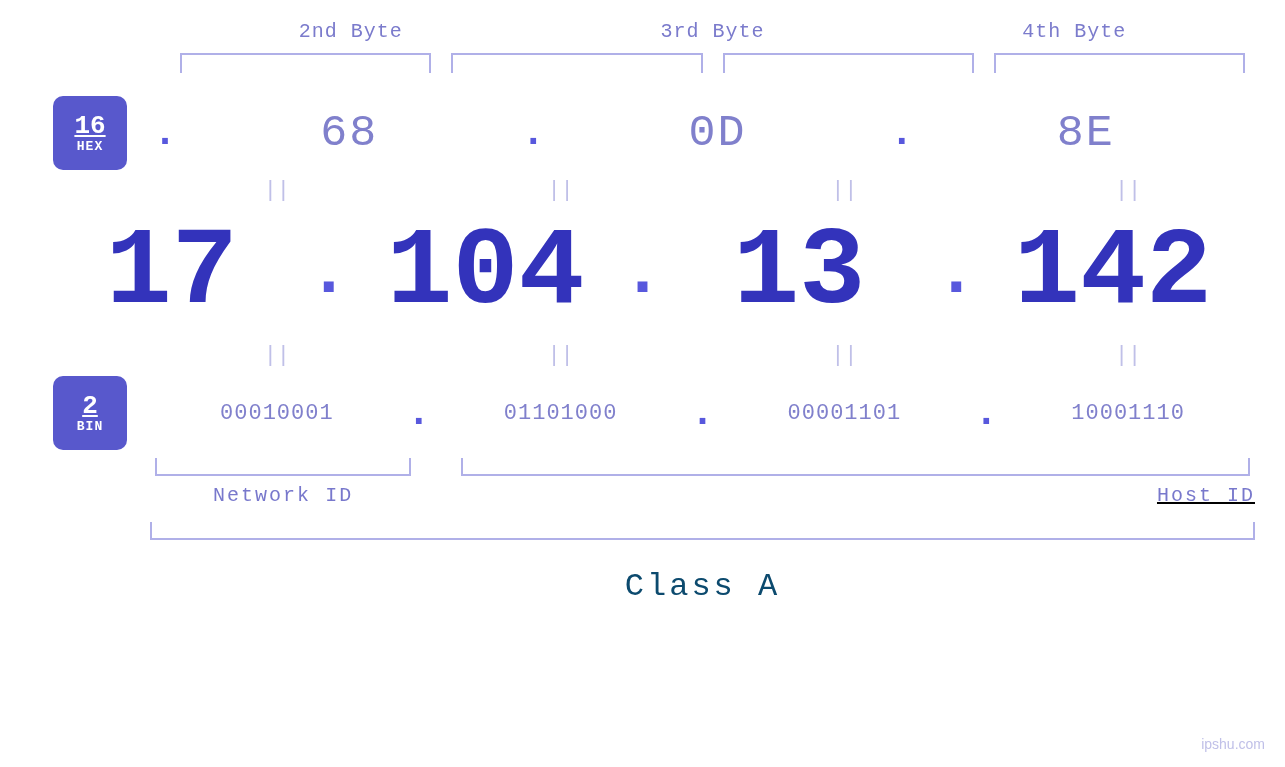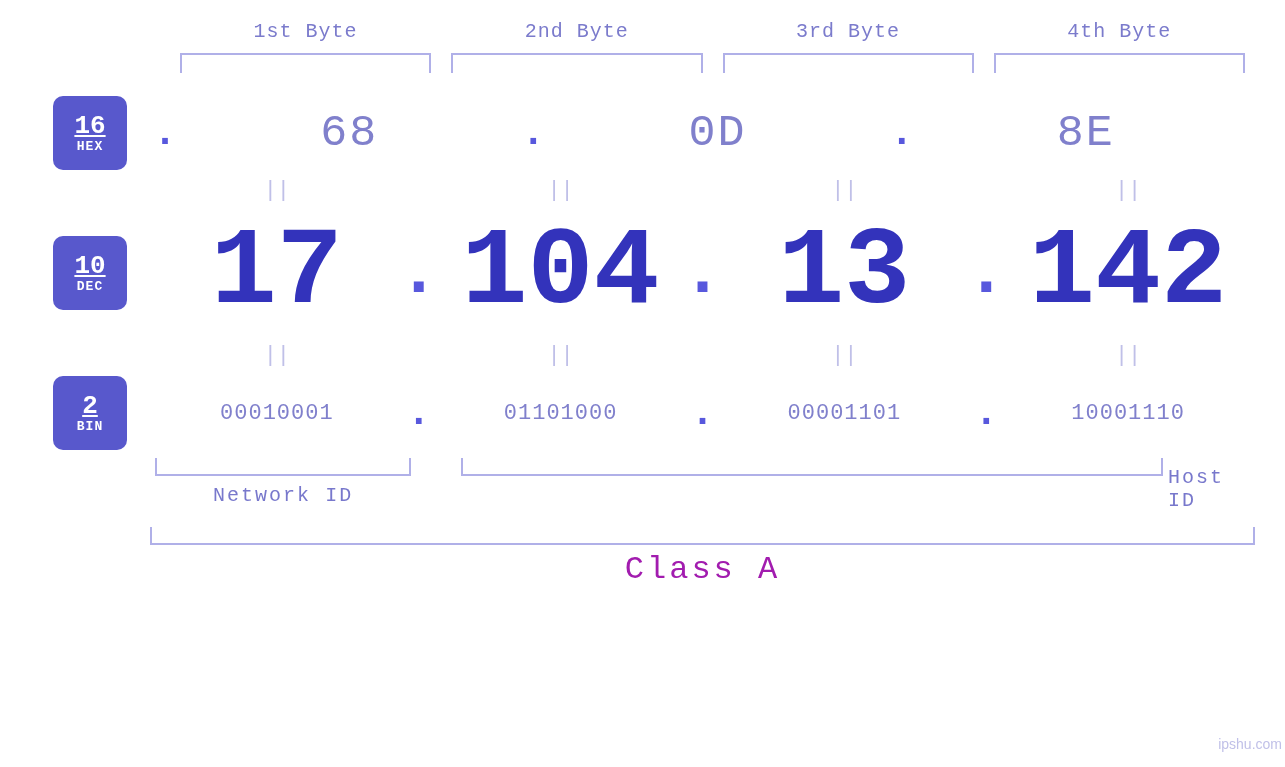--- a/index.html
+++ b/index.html
@@ -140,43 +140,42 @@
     .bracket-label {
       margin-top: 8px;
       font-size: 20px;
       color: #7878cc;
       letter-spacing: 2px;
     }
 
     .class-label {
       text-align: center;
       font-size: 32px;
-      color: #a21caf;
+      color: #0c4a6e;
       letter-spacing: 3px;
-      margin-top: 6px;
+      margin-top: 28px;
     }
 
     
     .watermark {
       position: absolute;
       bottom: 15px;
-      right: 3px;
+      right: 20px;
       font-size: 14px;
       color: #c0c0e8;
       font-family: Arial, sans-serif;
       text-align: center;
     }
   </style>
 </head>
 <body>
 
 <div class="main-container">
 
   <div class="byte-headers">
-    <div class="byte-header">1st Byte</div>
     <div class="byte-header">2nd Byte</div>
     <div class="byte-header">3rd Byte</div>
     <div class="byte-header">4th Byte</div>
   </div>
 
   <div class="bracket-row-top">
     <div class="bracket-top"></div>
     <div class="bracket-top"></div>
     <div class="bracket-top"></div>
     <div class="bracket-top"></div>
@@ -218,26 +217,20 @@
       <div style="flex:1; display:flex; justify-content:center; align-items:center;">
         <span class="equals-symbol">||</span>
       </div>
       <div style="width:30px;"></div>
       <div style="flex:1; display:flex; justify-content:center; align-items:center;">
         <span class="equals-symbol">||</span>
       </div>
     </div>
 
     <div style="display:flex; width:100%; align-items:center; height:130px;">
-      <div class="label-col" style="height:130px; display:flex; align-items:center; justify-content:center;">
-        <div class="label-badge">
-          <span class="badge-number">10</span>
-          <span class="badge-text">DEC</span>
-        </div>
-      </div>
       <div class="byte-cell">
         <span class="dec-value">17</span>
       </div>
       <div class="dot-cell dec">.</div>
       <div class="byte-cell">
         <span class="dec-value">104</span>
       </div>
       <div class="dot-cell dec">.</div>
       <div class="byte-cell">
         <span class="dec-value">13</span>
@@ -293,21 +286,21 @@
 
     <div style="display:flex; width:100%; margin-top:5px; padding-left:120px;">
 
       <div style="flex:1; display:flex; flex-direction:column; align-items:center; margin-right:5px;text-align:center;">
         <div style="width:calc(100% - 10px); height:18px; border-bottom:2px solid #b0b0e8; border-left:2px solid #b0b0e8; border-right:2px solid #b0b0e8; margin:0 5px;"></div>
         <span class="bracket-label">Network ID</span>
       </div>
 
       <div style="width:30px;"></div>
 
-      <div style="flex:3; display:flex; flex-direction:row; align-items:flex-start; margin-left:5px;">
+      <div style="flex:3; display:flex; flex-direction:column; align-items:flex-end; margin-left:5px;text-decoration:underline;">
         <div style="width:calc(100% - 10px); height:18px; border-bottom:2px solid #b0b0e8; border-left:2px solid #b0b0e8; border-right:2px solid #b0b0e8; margin:0 5px;"></div>
         <span class="bracket-label">Host ID</span>
       </div>
     </div>
 
     <div style="display:flex; width:100%; margin-top:15px; padding-left:120px; flex-direction:column; align-items:center;">
       <div style="width:100%; height:18px; border-bottom:2px solid #b0b0e8; border-left:2px solid #b0b0e8; border-right:2px solid #b0b0e8;"></div>
       <span class="class-label">Class A</span>
     </div>
 

